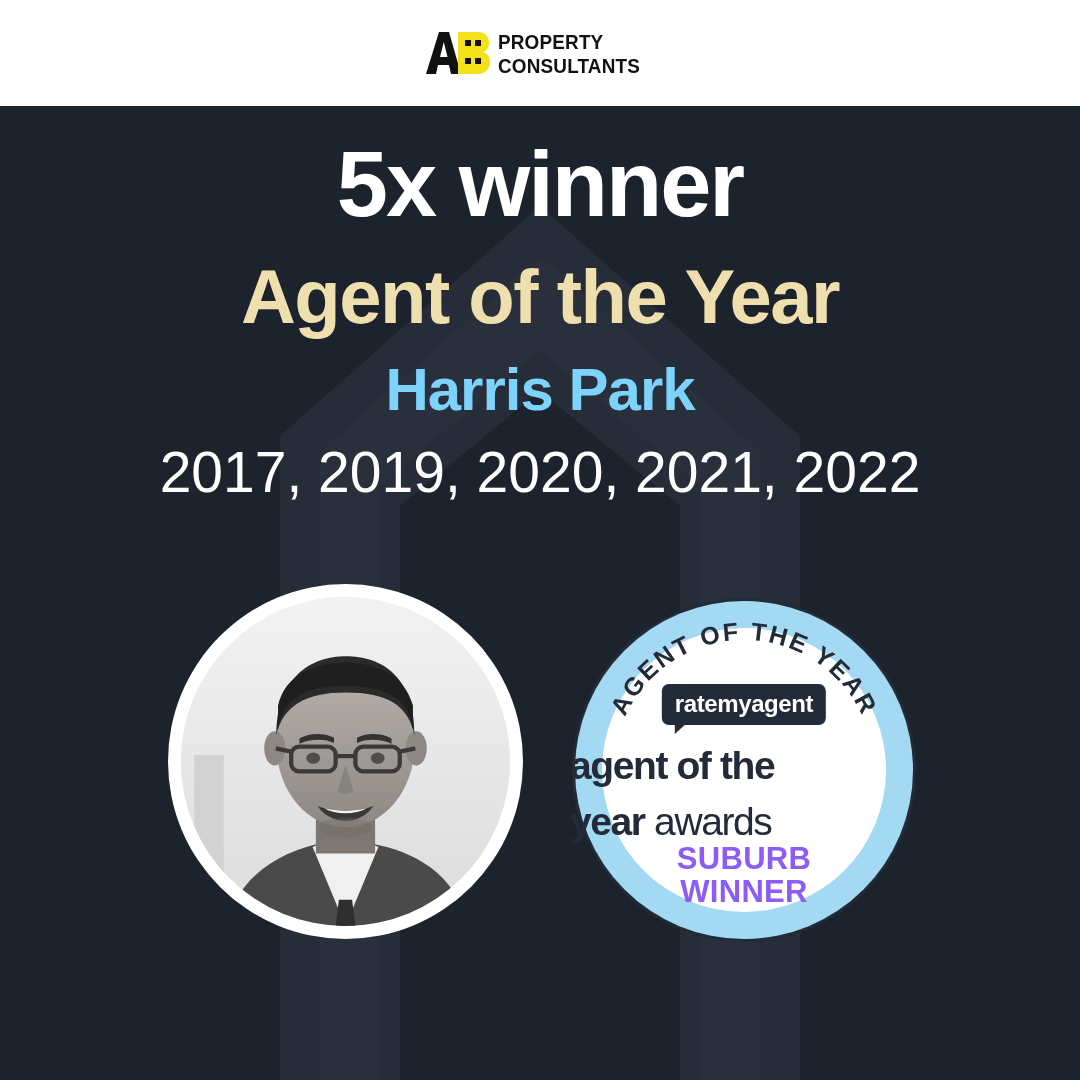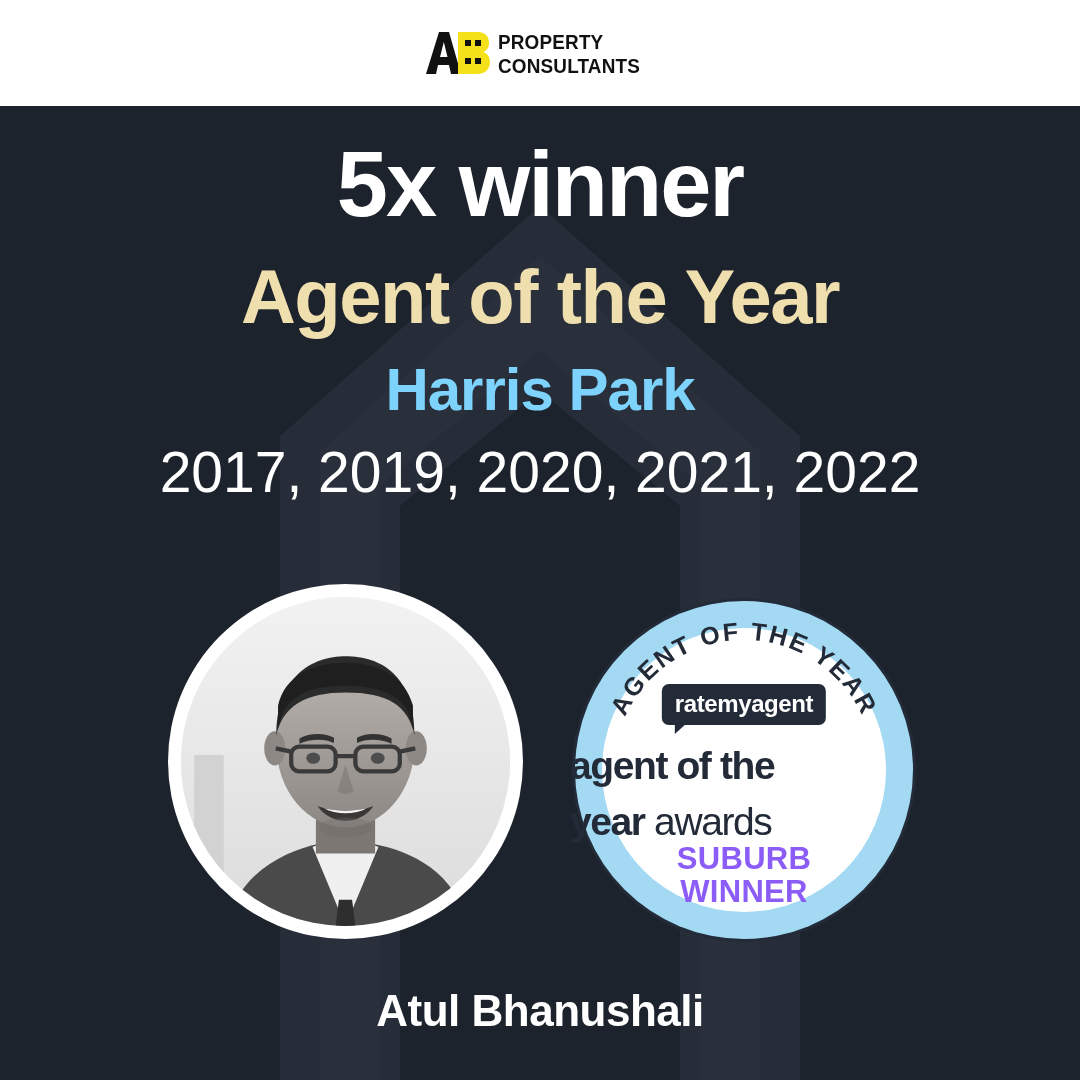--- a/index.html
+++ b/index.html
@@ -360,16 +360,15 @@
 
           <div class="winner-lines">
             <div class="winner-l">SUBURB</div>
             <div class="winner-l">WINNER</div>
           </div>
         </div>
       </div>
 
     </div>
 
-    <div class="agent-name">Atul Bhanushali</div>
 
   </div>
 </div>
 
 </body></html>

